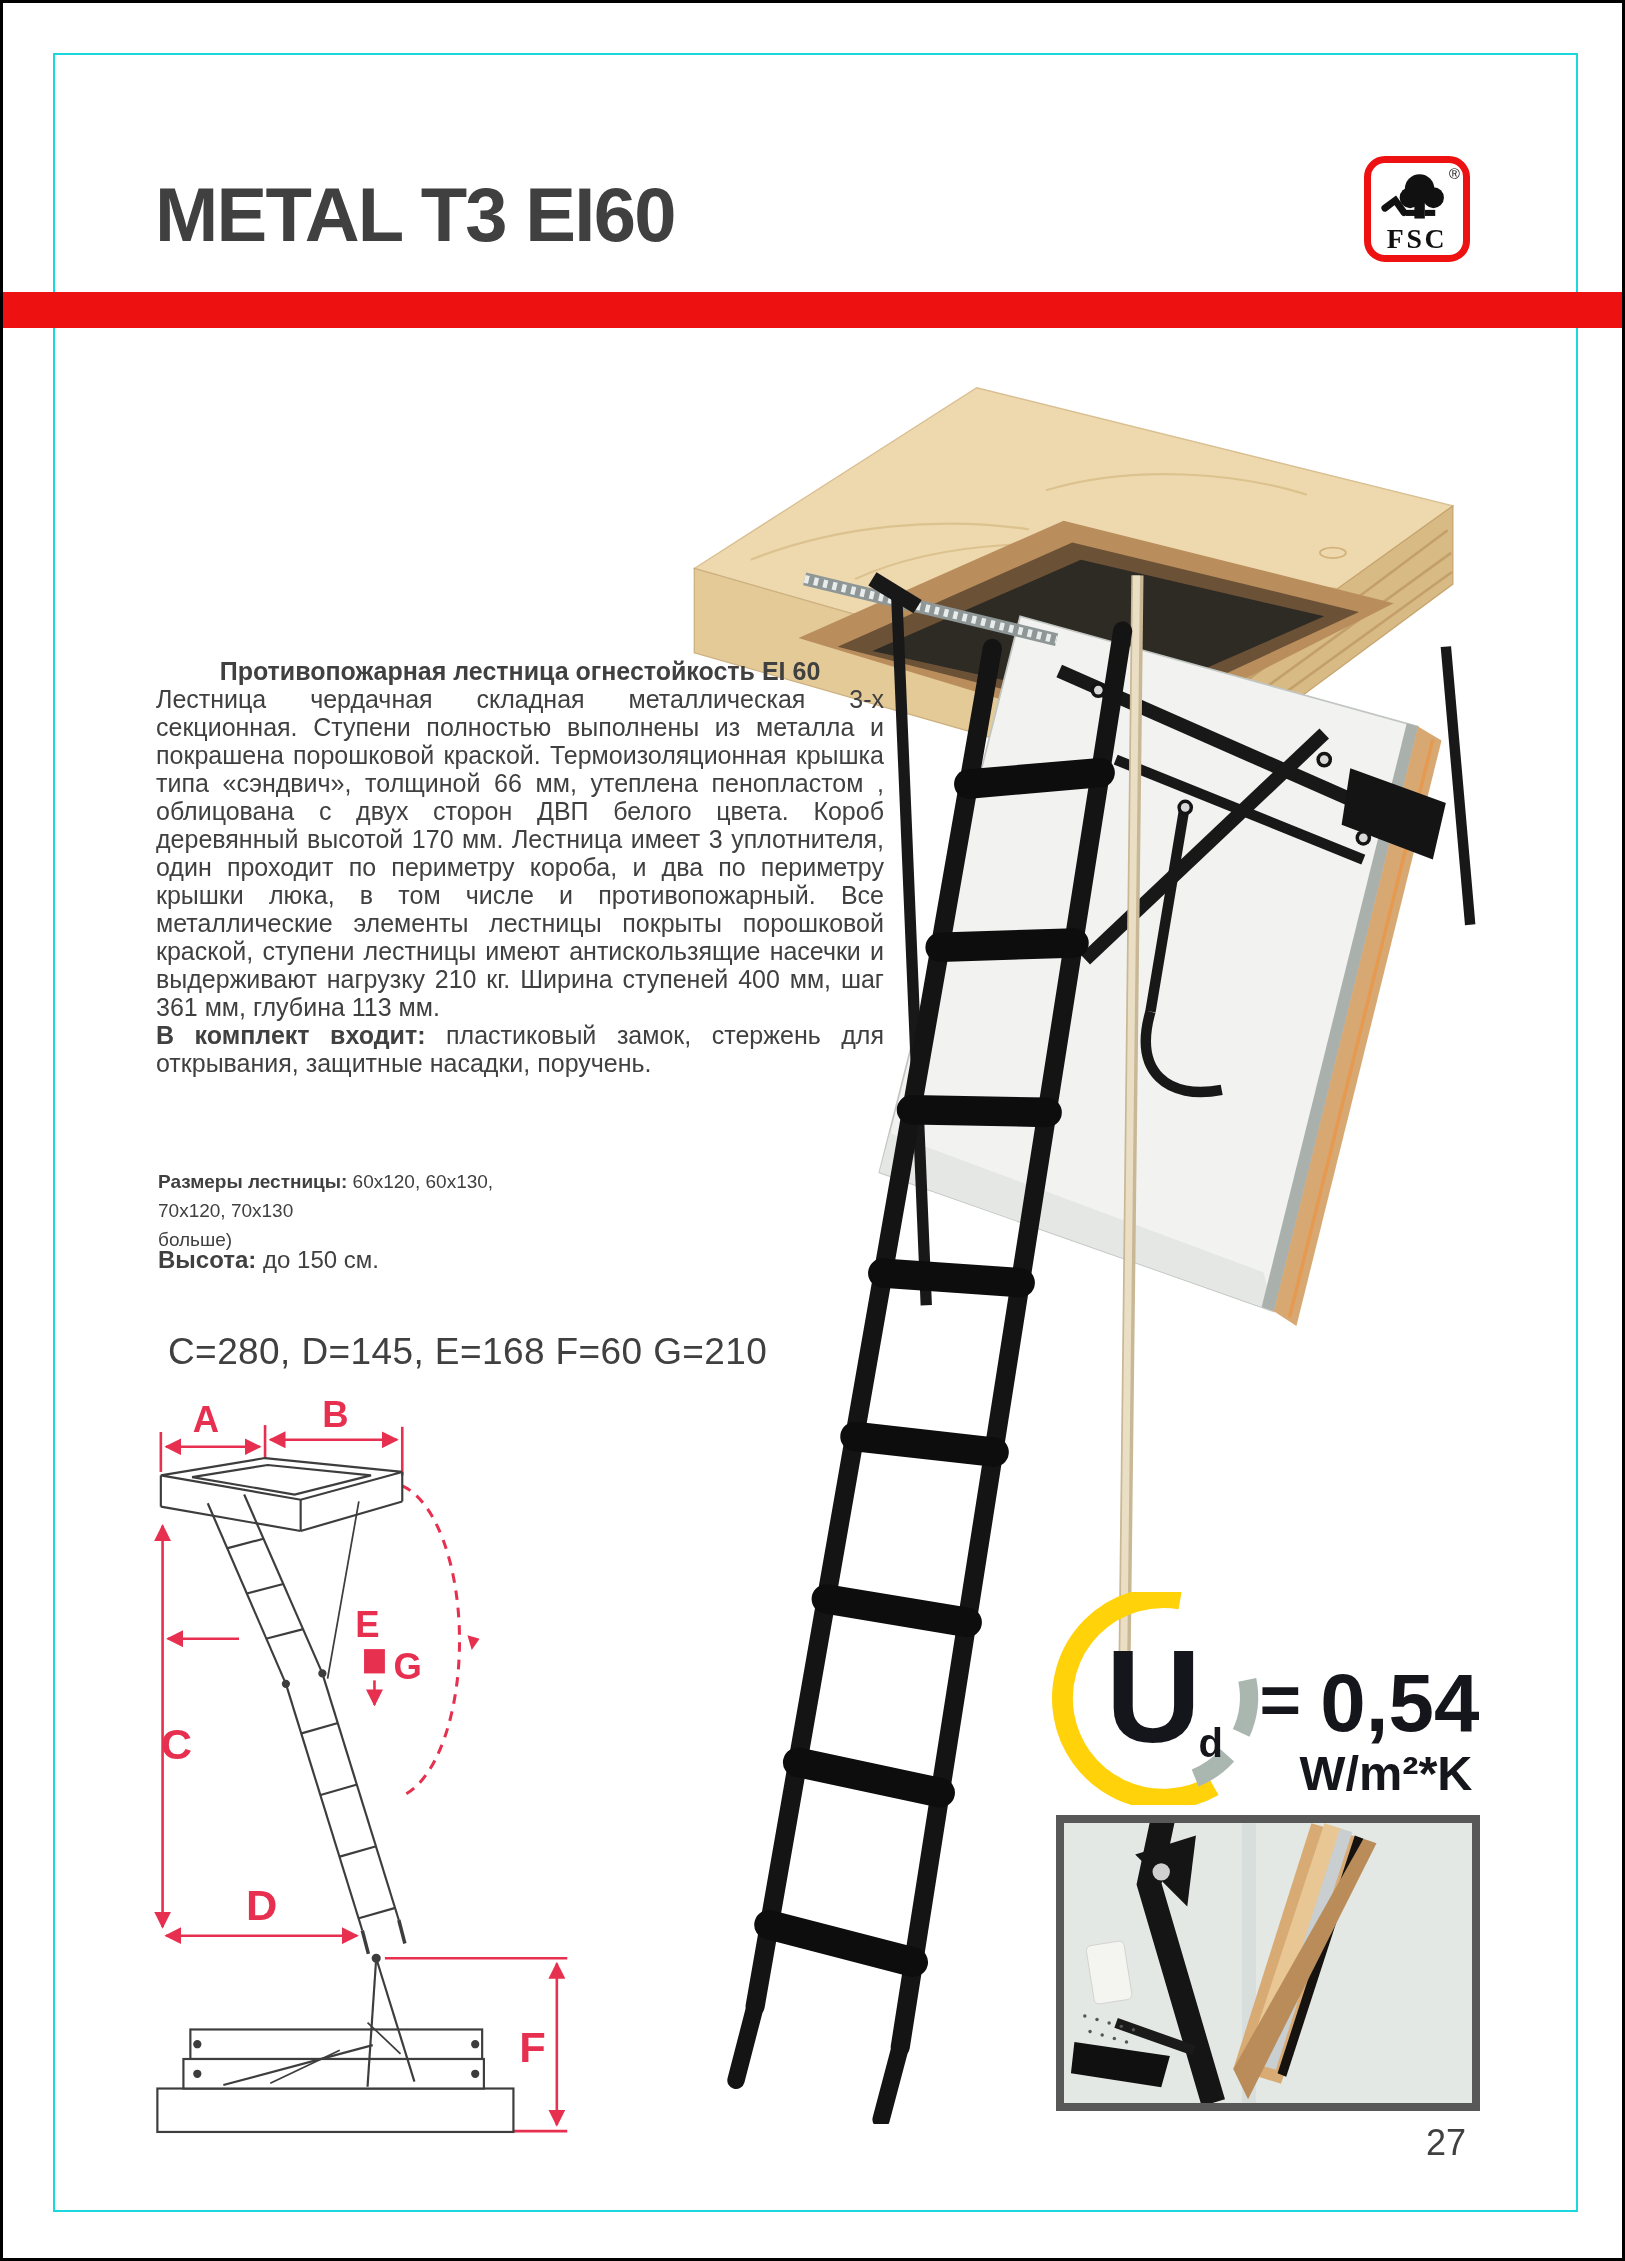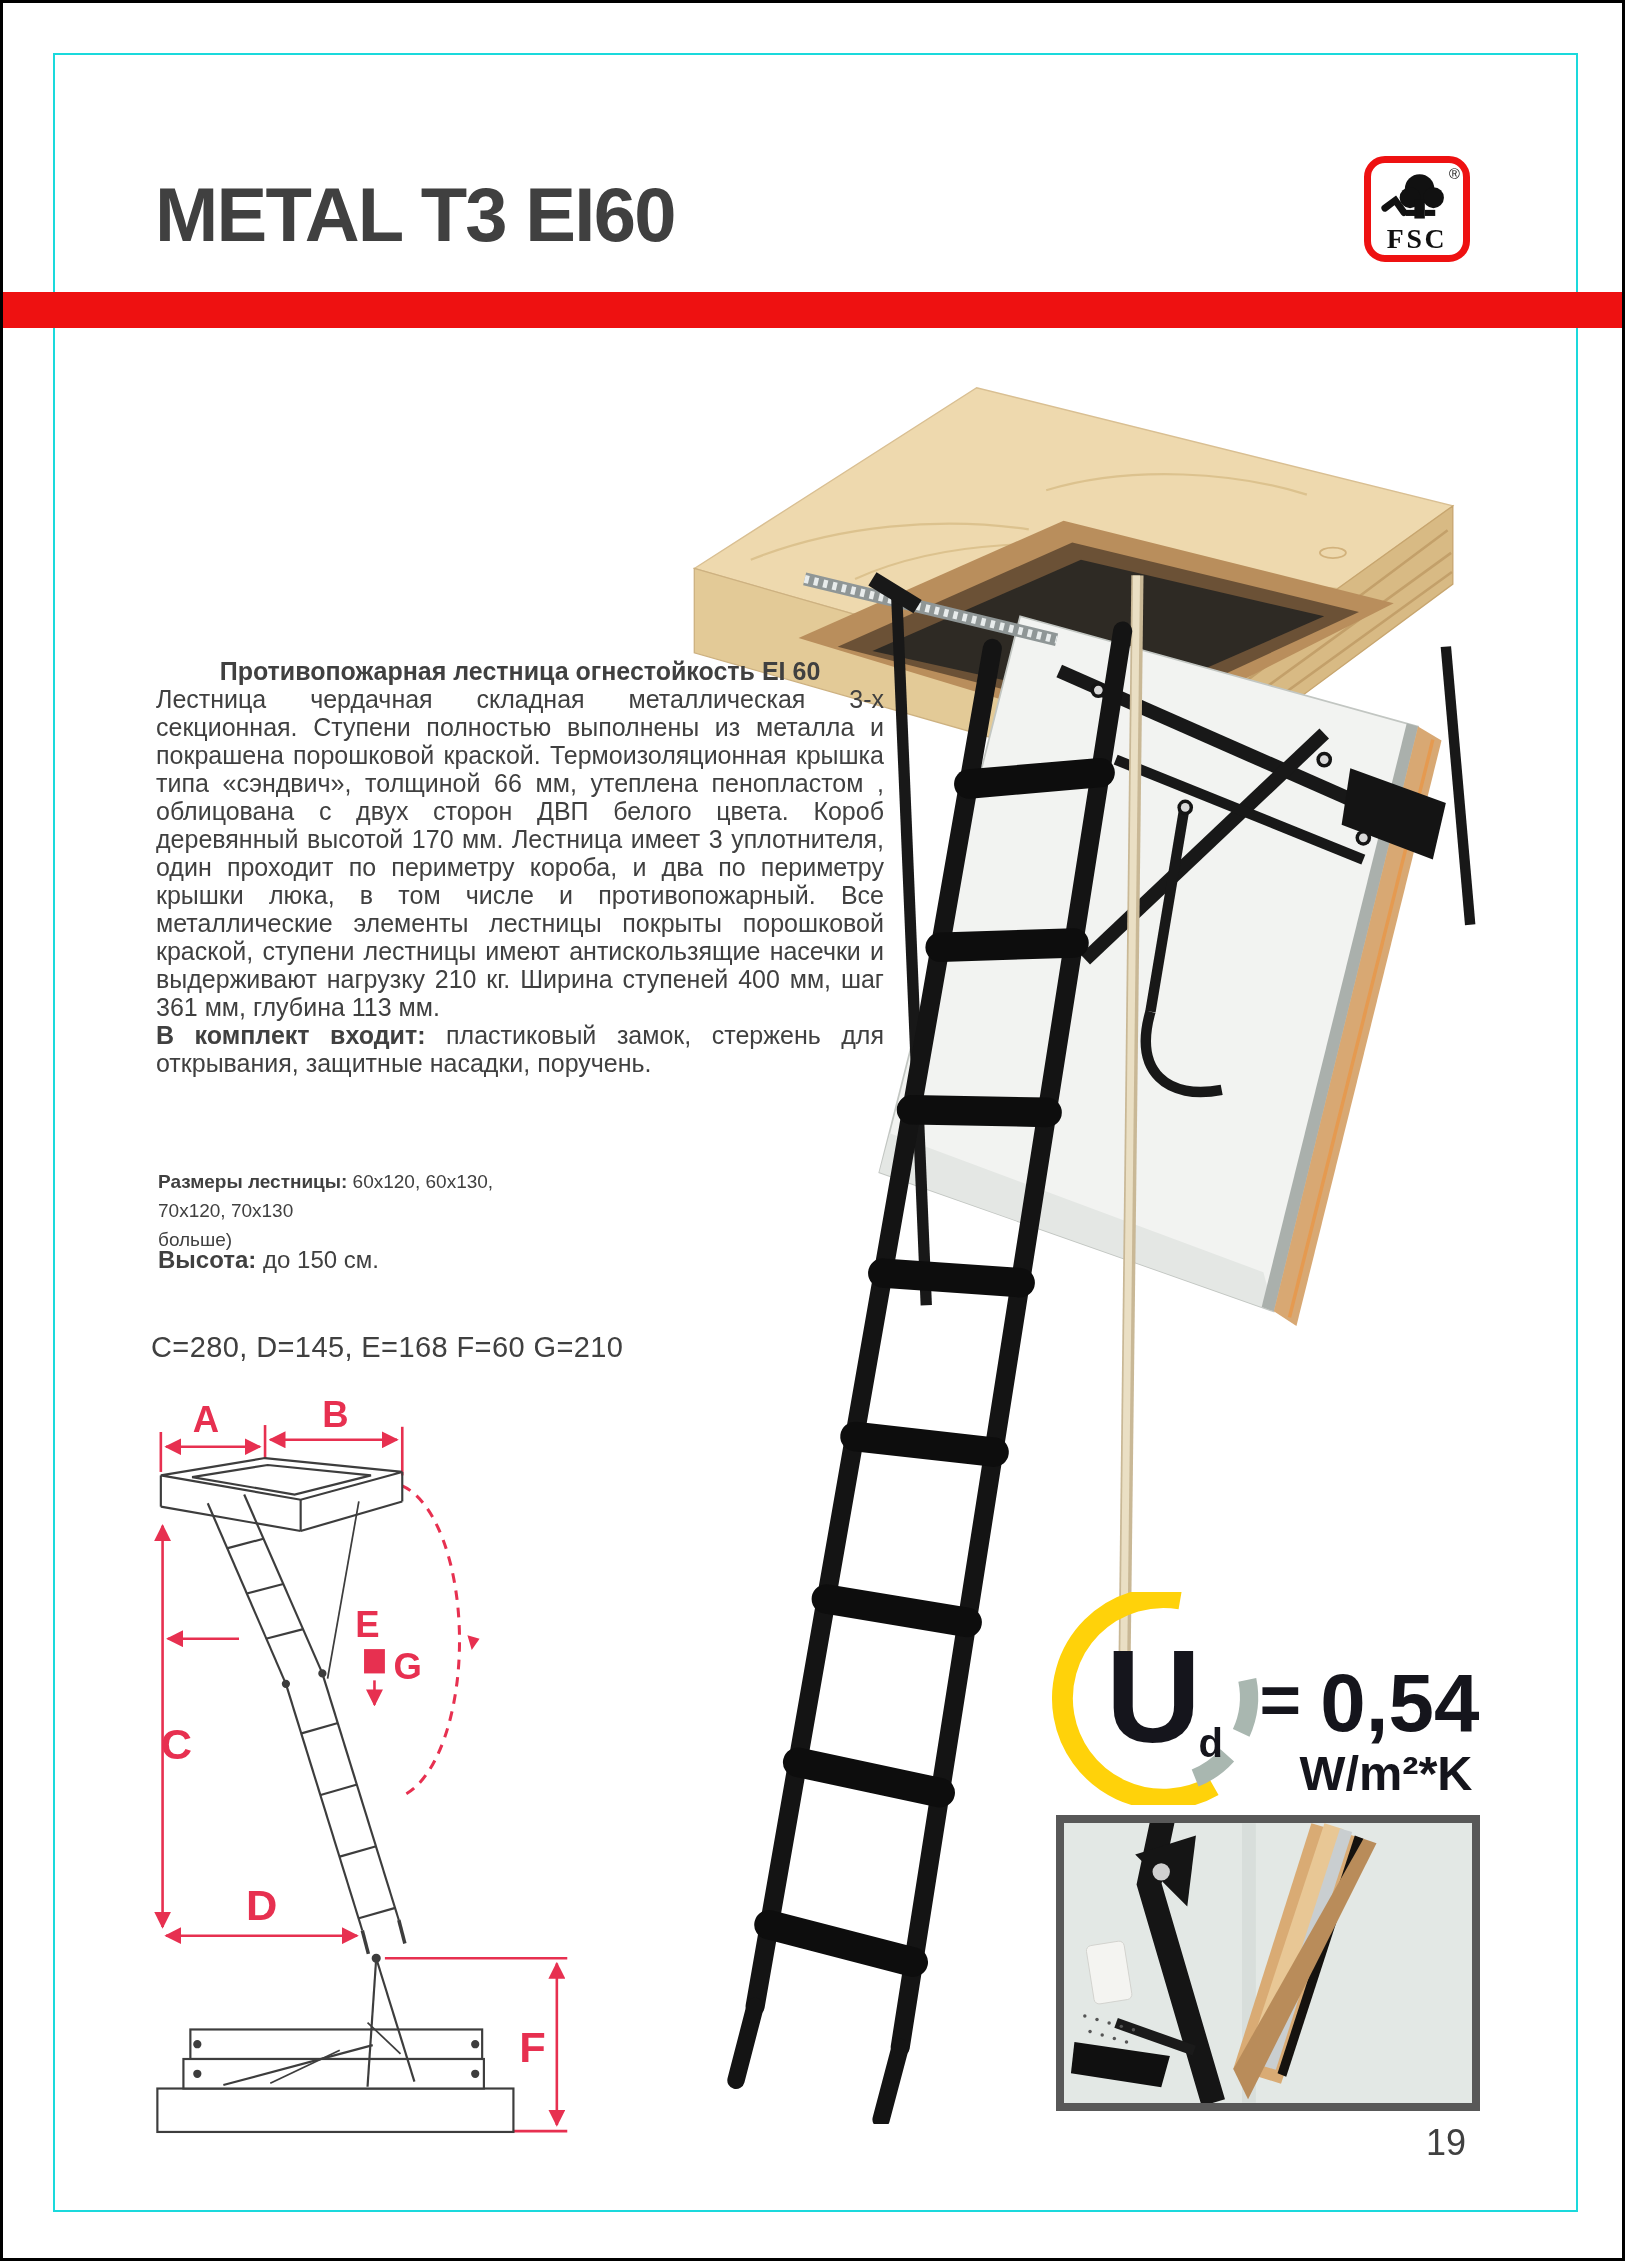--- a/index.html
+++ b/index.html
@@ -22,21 +22,21 @@
     border:7px solid #ee1111;border-radius:21px;background:#fff;box-sizing:border-box;
   }
   .desc{
     position:absolute;left:153px;top:654px;width:728px;
     font-size:25px;line-height:28px;text-align:justify;
   }
   .desc .head{font-weight:bold;text-align:center;}
   .desc p{margin:0;}
   .specs-sizes{position:absolute;left:155px;top:1164px;width:408px;font-size:19px;line-height:29px;}
   .specs-height{position:absolute;left:155px;top:1243px;font-size:24px;}
-  .dims-line{position:absolute;left:148px;top:1328px;font-size:29px;letter-spacing:0.4px;white-space:nowrap;}
+  .dims-line{position:absolute;left:165px;top:1328px;font-size:37px;letter-spacing:0.4px;white-space:nowrap;}
   .bold{font-weight:bold;margin-top:37px;}
   .photo-svg{position:absolute;left:574px;top:348px;}
   .diagram-svg{position:absolute;left:137px;top:1389px;}
   .badge-svg{position:absolute;left:1039px;top:1589px;}
   .mini-photo{
     position:absolute;left:1053px;top:1812px;width:408px;height:280px;
     border:8.7px solid #585858;background:#e1e6e3;
   }
   .page-num{position:absolute;left:1423px;top:2119px;font-size:36px;}
   svg text{font-family:"Liberation Sans",sans-serif;}
@@ -272,16 +272,16 @@
         <circle cx="66" cy="234" r="2"></circle>
           <circle cx="80" cy="238" r="2"></circle>
           <circle cx="30" cy="240" r="2"></circle>
         <circle cx="44" cy="244" r="2"></circle>
           <circle cx="58" cy="248" r="2"></circle>
           <circle cx="72" cy="252" r="2"></circle>
       </g>
     </svg>
   </div>
 
-  <div class="page-num">19</div>
+  <div class="page-num">27</div>
 
 </div>
 
 
 </body></html>

